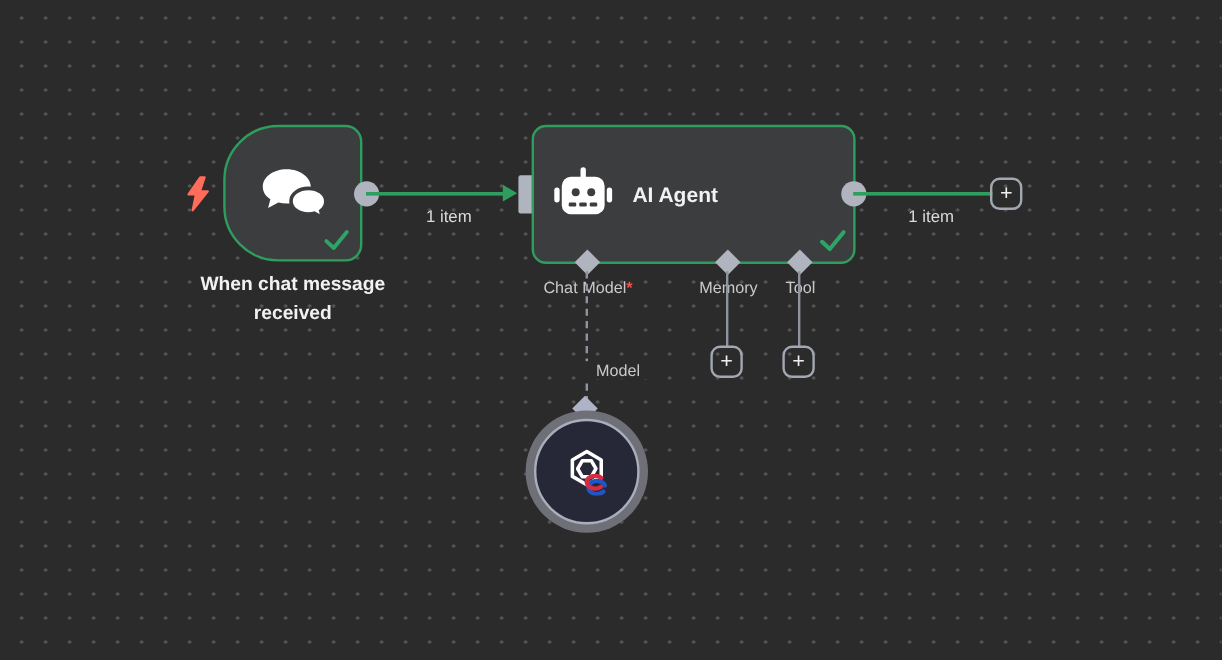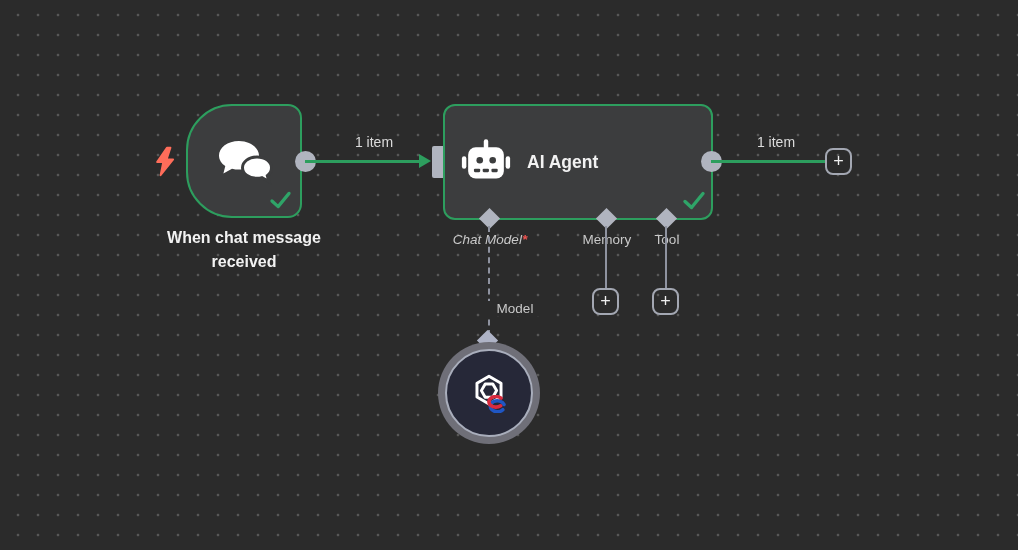--- a/index.html
+++ b/index.html
@@ -65,35 +65,36 @@
   .edge1 { left:305px; top:160px; width:118px; }
   .edge2 { left:711px; top:160px; width:116px; }
   .arrow-right {
     position:absolute; left:419px; top:154px; width:0; height:0;
     border-top:7px solid transparent; border-bottom:7px solid transparent;
     border-left:12px solid var(--success_green,#2d9e5e);
   }
   .edge-label {
     position:absolute; width:84px; text-align:center; font-size:14px;
     color:var(--edge_label,#dcdcdc);
+    margin-top:38px;
   }
   .el-1 { left:332px; top:134px; }
   .el-2 { left:734px; top:134px; }
 
   .vline { position:absolute; width:2px; background:var(--line_gray,#8f93a0); }
   .vl-memory { left:605px; top:226px; height:64px; }
   .vl-tool   { left:665px; top:226px; height:64px; }
   .vdash { position:absolute; left:488px; top:226px; height:110px; width:0;
            border-left:2px dashed var(--line_gray,#8f93a0); }
 
   .endpoint-label {
     position:absolute; top:232px; text-align:center; font-size:13.5px;
     color:var(--endpoint_label,#c9c9c9);
   }
-  .ep-chatmodel { left:430px; width:120px;font-style:italic; }
+  .ep-chatmodel { left:430px; width:120px; }
   .ep-memory    { left:567px; width:80px; }
   .ep-tool      { left:637px; width:60px; }
   .req { color:var(--required_red,#ef5350); font-weight:bold; }
 
   .model-link-label {
     position:absolute; left:484px; top:301px; width:62px; text-align:center;
     font-size:13.5px; color:var(--endpoint_label,#c9c9c9);
     background:var(--canvas_bg,#2b2b2b);
   }
 

